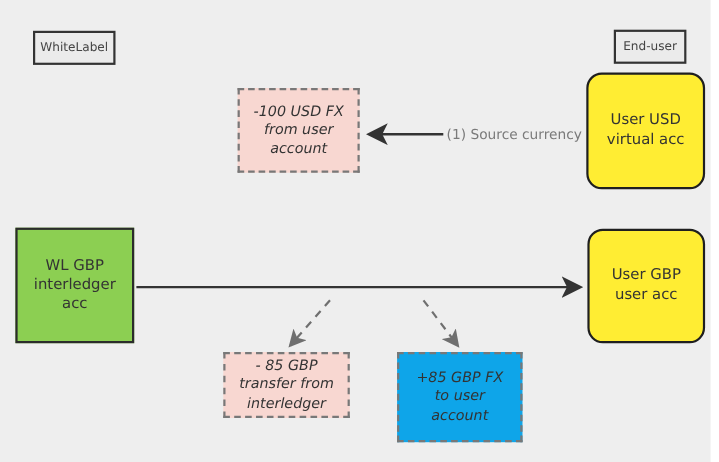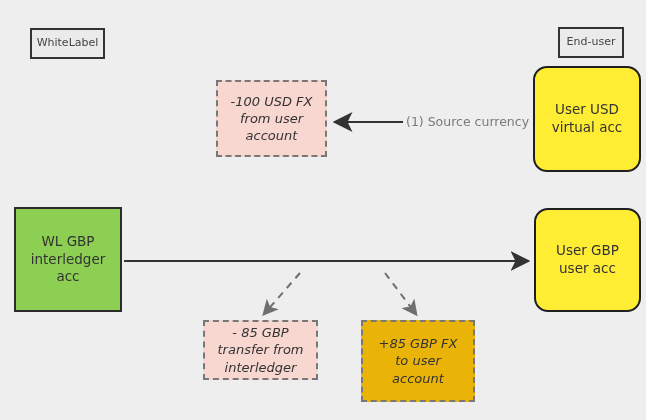--- a/index.html
+++ b/index.html
@@ -59,21 +59,21 @@
     font-size: 13.5px;
   }
 
   
   .note-box {
     border: 2px dashed #787878;
     font-size: 13px;
     font-style: italic;
   }
   .note-pink { background: #f8d7d1; }
-  .note-green { background: #eab308; }
+  .note-green { background: #0ea5e9; }
 
   .node-label {
     display: block;
     white-space: pre-line;
     padding: 0 4px;
   }
 
   .edge-label {
     position: absolute;
     font-size: 12.5px;

